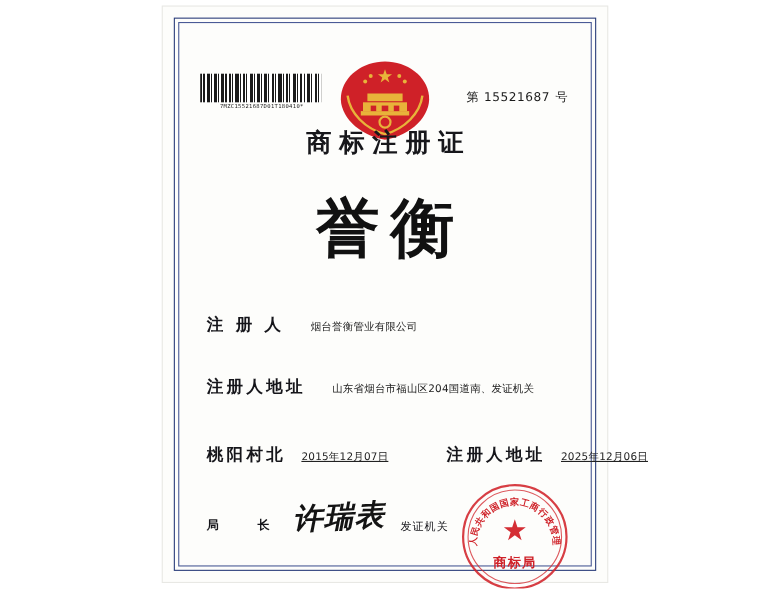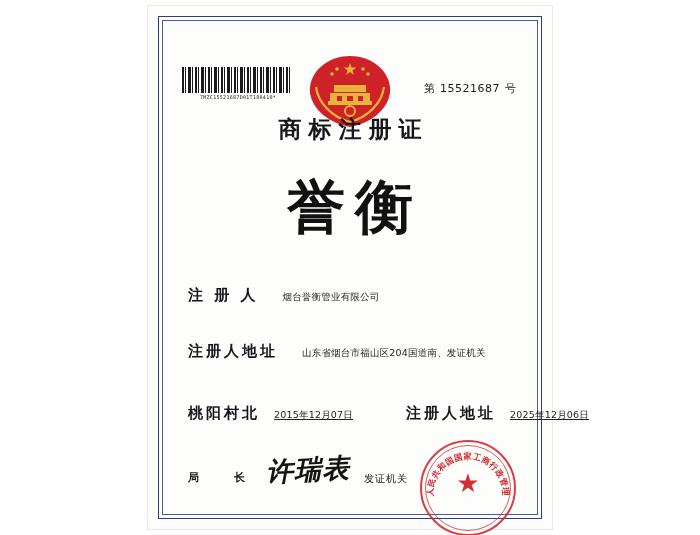--- a/index.html
+++ b/index.html
@@ -362,17 +362,18 @@
         <div class="ring-inner"></div>
         <svg class="seal-arc" viewBox="0 0 96 96" aria-hidden="true">
           <defs>
             <path id="arcpath" d="M 13 54 A 35 35 0 1 1 83 54" fill="none"></path>
           </defs>
           <text>
             <textPath href="#arcpath" startOffset="50%" text-anchor="middle">中华人民共和国国家工商行政管理总局</textPath>
           </text>
         </svg>
         <div class="star">★</div>
+        <div class="seal-bottom-text">商标局</div>
       </div>
     </div>
 
   </div>
 </div>
 
 </body></html>

